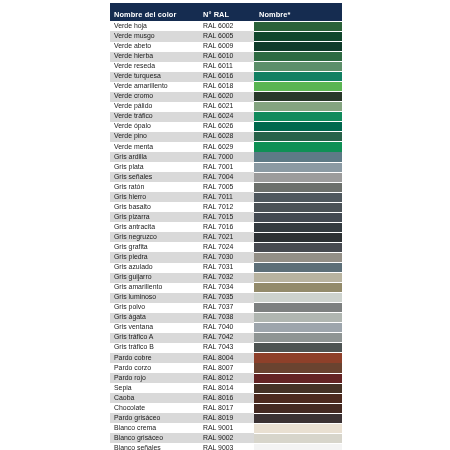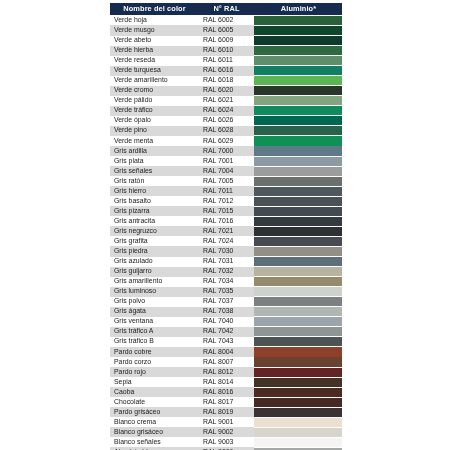--- a/index.html
+++ b/index.html
@@ -32,22 +32,22 @@
 
   #color-table col.col-name   { width: 89px; }
   #color-table col.col-ral    { width: 55px; }
   #color-table col.col-sample { width: 88px; }
 
   thead th {
     background: #152c50;
     color: #ffffff;
     font-size: 7.4px;
     font-weight: bold;
-    text-align: center;
-    padding: 2px 4px 3px 4px;
+    text-align: left;
+    padding: 8px 4px 3px 4px;
     letter-spacing: 0.1px;
     line-height: 1;
     border: none;
     height: 12px;
     box-sizing: border-box;
   }
 
   thead th.th-sample { padding-left: 5px; }
 
   tbody tr { height: 10.05px; }
@@ -101,21 +101,21 @@
   <table id="color-table">
     <colgroup>
       <col class="col-name">
       <col class="col-ral">
       <col class="col-sample">
     </colgroup>
     <thead>
       <tr>
         <th class="th-name">Nombre del color</th>
         <th class="th-ral">N° RAL</th>
-        <th class="th-sample">Aluminio*</th>
+        <th class="th-sample">Nombre*</th>
       </tr>
     </thead>
     <tbody id="table-body">
         <tr class="odd">
           <td class="cell-name">Verde hoja</td>
           <td class="cell-ral">RAL 6002</td>
           <td class="cell-sample">
             <span class="swatch" style="background-color: rgb(42, 97, 57);"></span>
           </td>
         </tr>

